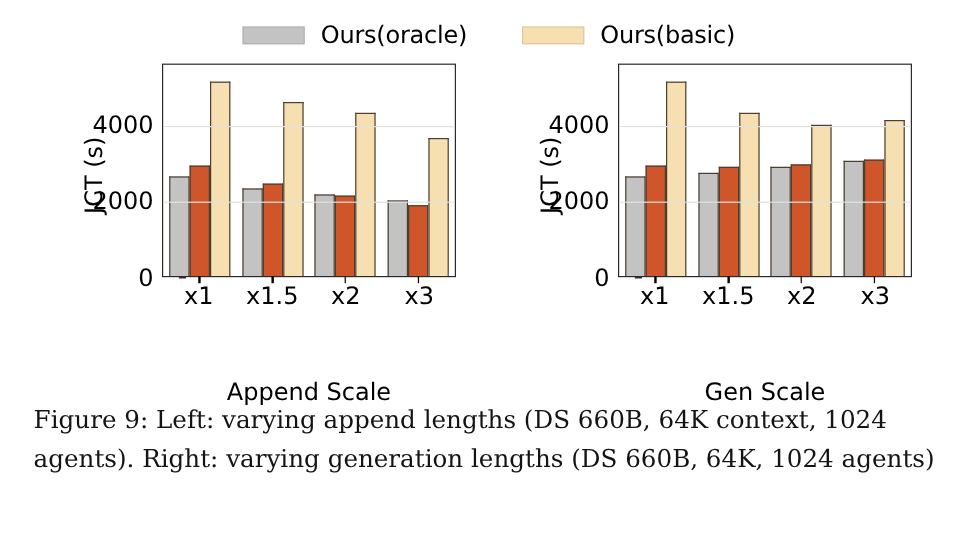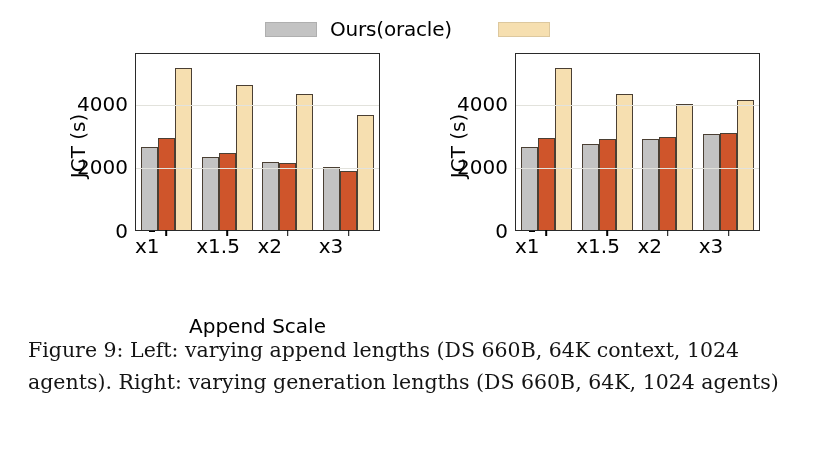--- a/index.html
+++ b/index.html
@@ -149,21 +149,21 @@
 
   .xtick-labels {
     position: absolute;
     left: 95px;
     top: 186px;
     width: 245px;
     display: flex;
   }
   .xtick-label {
     flex: 1 1 0;
-    text-align: left;
+    text-align: center;
     font-size: 20px;
     line-height: 1;
   }
   .xlabel {
     position: absolute;
     left: 95px;
     top: 216px;
     width: 245px;
     text-align: center;
     font-size: 20px;
@@ -192,20 +192,21 @@
 
 <div id="figure">
 
   <div id="legend">
       <div class="legend-entry">
         <div class="legend-swatch" style="background: rgb(195, 195, 195);"></div>
         <div class="legend-label">Ours(oracle)</div>
       </div>
       <div class="legend-entry">
         <div class="legend-swatch" style="background: rgb(246, 223, 176);"></div>
+        <div class="legend-label">Ours(basic)</div>
       </div>
     </div>
 
   <div class="panel" id="panel-left">
     <div class="ylabel">JCT (s)</div>
     <div class="ytick-labels">
         <div class="ytick-label" style="top: 178px;">0</div>
         <div class="ytick-mark" style="top: 177.2px;"></div>
         <div class="ytick-label" style="top: 114.429px;">2000</div>
         <div class="ytick-mark" style="top: 113.629px;"></div>
@@ -290,18 +291,19 @@
         </div>
     <div class="gridline" style="top: 114.429px;"></div>
         <div class="gridline" style="top: 50.8571px;"></div>
       </div>
     <div class="xtick-labels">
         <div class="xtick-label">x1</div>
         <div class="xtick-label">x1.5</div>
         <div class="xtick-label">x2</div>
         <div class="xtick-label">x3</div>
       </div>
+    <div class="xlabel">Gen Scale</div>
   </div>
 </div>
 
 <div id="caption">
   <span class="cap-label">Figure 9:</span><span> Left: varying append lengths (DS 660B, 64K context, 1024 agents). Right: varying generation lengths (DS 660B, 64K, 1024 agents)</span>
 </div>
 
 </body></html>

